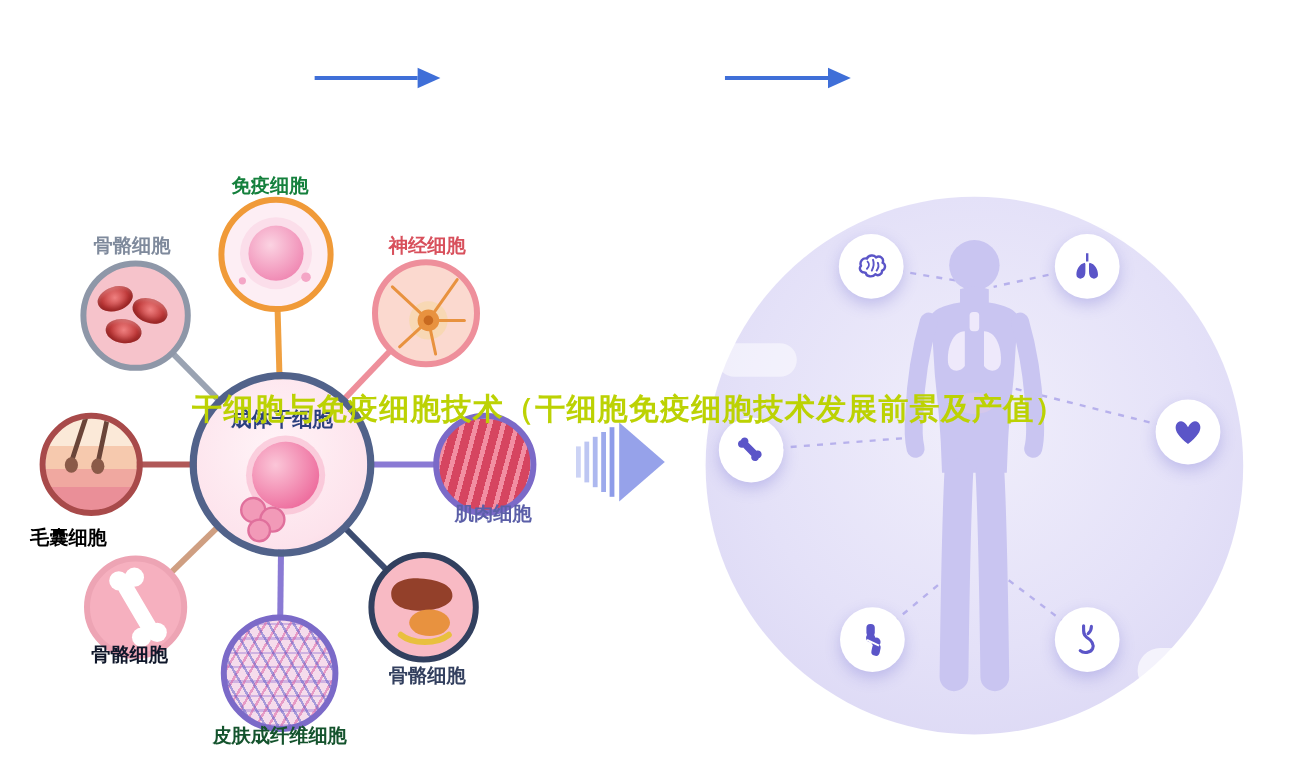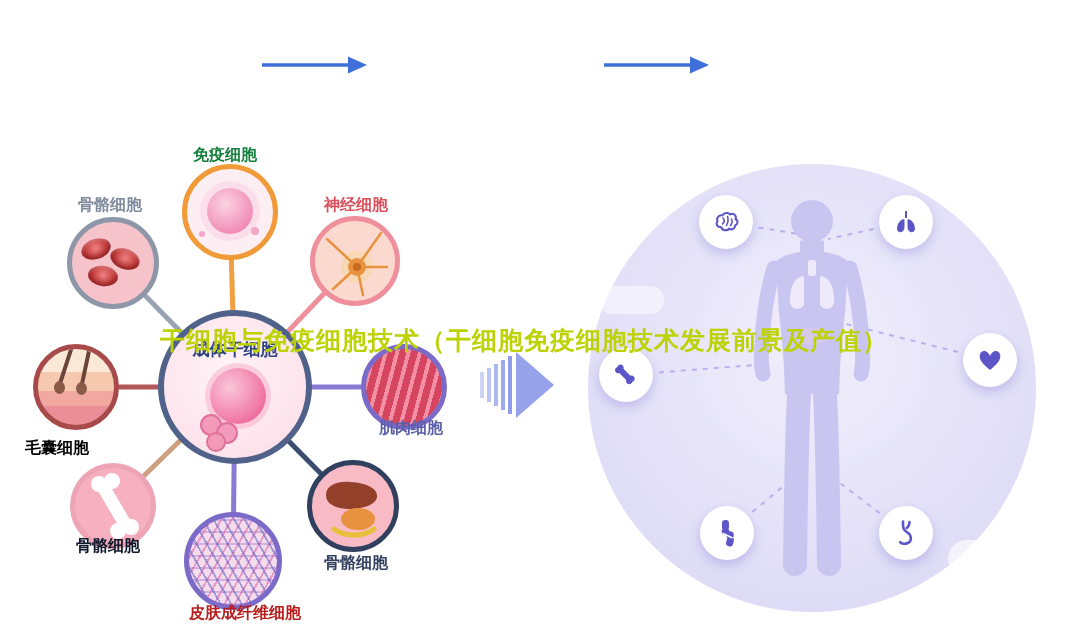--- a/index.html
+++ b/index.html
@@ -73,21 +73,21 @@
   
   .cell-label{position:absolute;transform:translateX(-50%);font-weight:bold;font-size:16px;
               white-space:nowrap;z-index:4;}
   .lab-immune{left:225px;top:145px;color:#15803d;text-align:right;}
   .lab-blood{left:110px;top:195px;color:#7f8a9c;}
   .lab-nerve{left:356px;top:195px;color:#d8505c;}
   .lab-hair{left:57px;top:438px;color:#000000;}
   .lab-muscle{left:411px;top:418px;color:#5b5fa8;}
   .lab-bone{left:108px;top:536px;color:#0f172a;}
   .lab-organ{left:356px;top:553px;color:#323f5e;}
-  .lab-skin{left:245px;top:603px;color:#b91c1c;}
+  .lab-skin{left:233px;top:603px;color:#14532d;}
 
   
   .mid-arrow{position:absolute;left:480px;top:350px;z-index:2;}
 
   
   .body-circle{position:absolute;left:588px;top:164px;width:448px;height:448px;border-radius:50%;
                background:radial-gradient(circle at 50% 42%, #f0eefb 0%, #e4e1f8 55%, #d8d4f3 100%);
                z-index:0;}
   .cloud{position:absolute;background:#ffffff;border-radius:40px;z-index:2;}
   .cl1{left:948px;top:540px;width:96px;height:38px;opacity:.65;}

